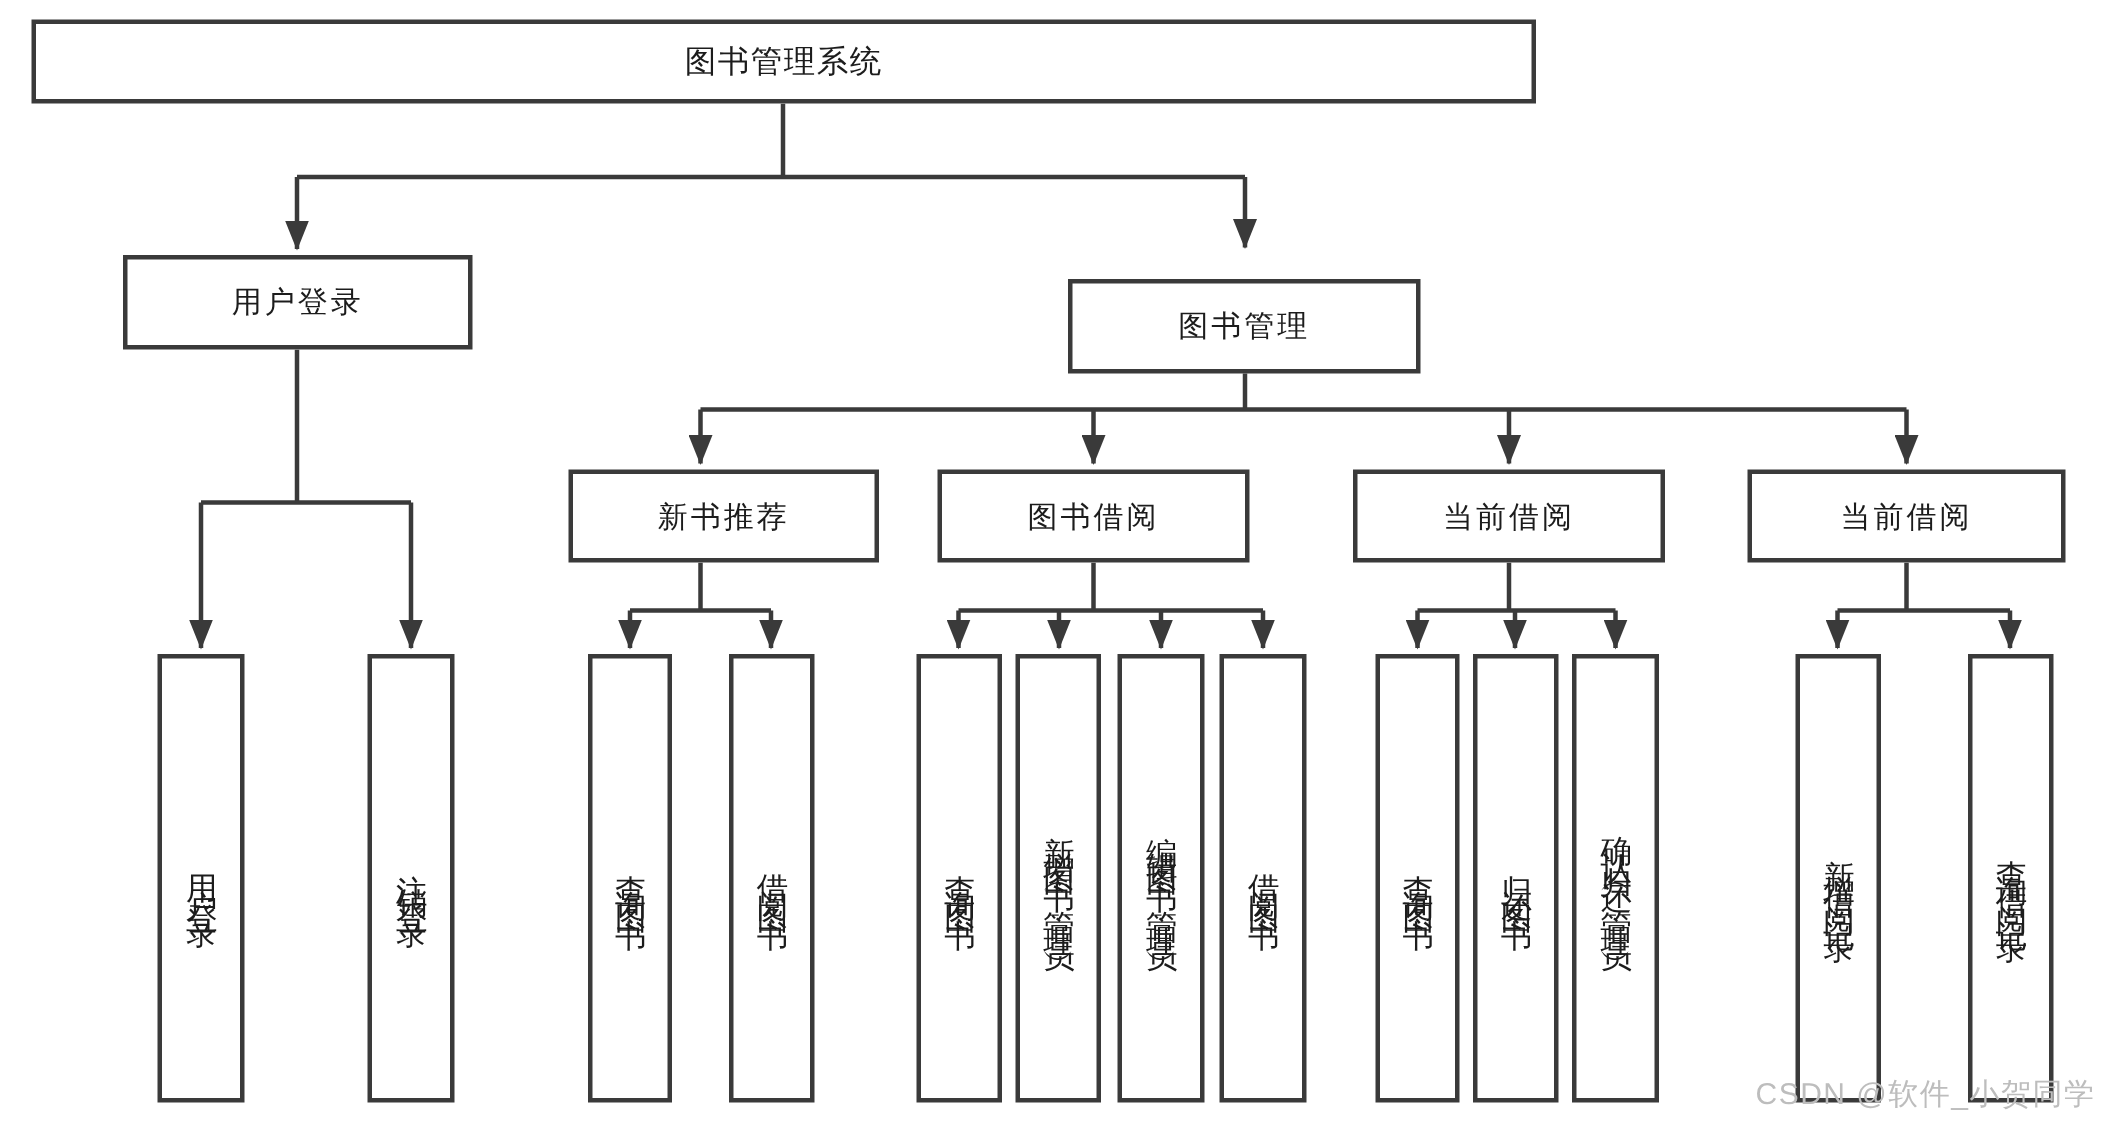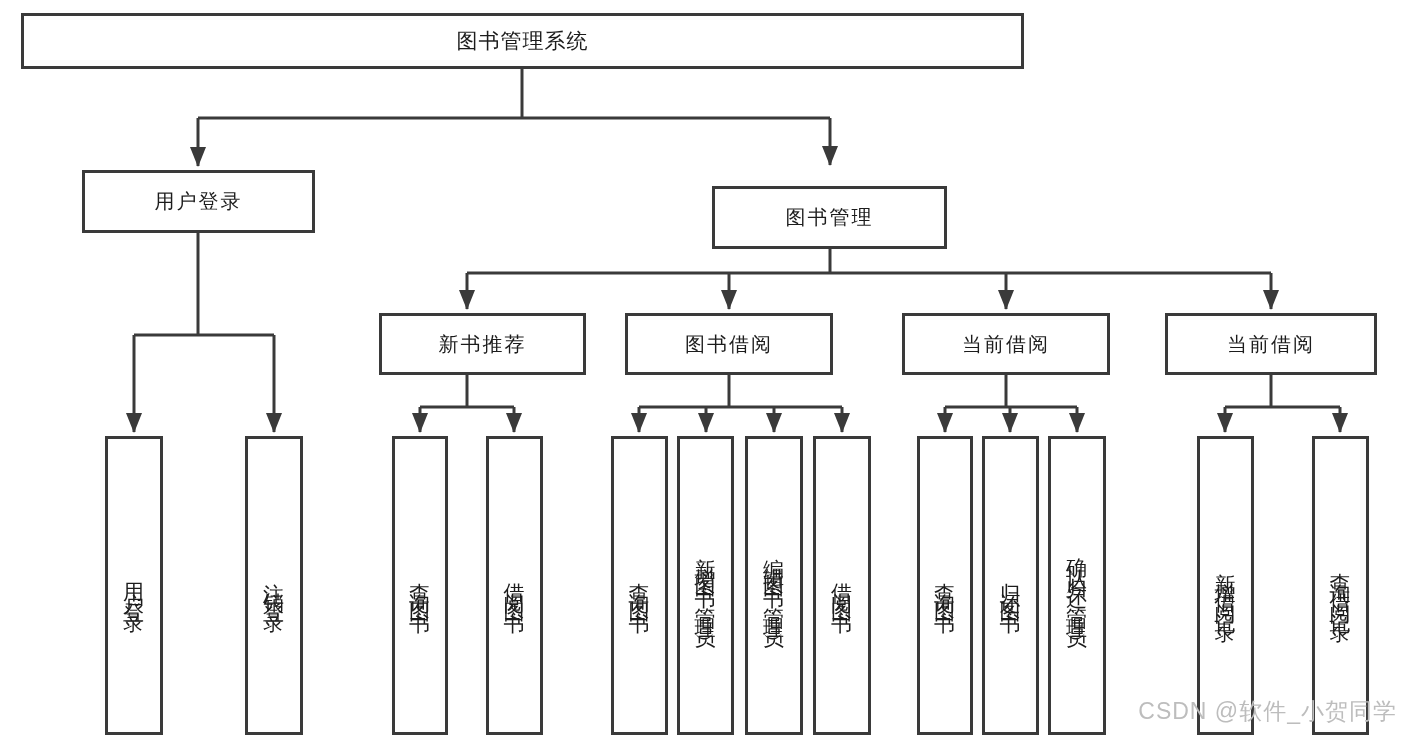--- a/index.html
+++ b/index.html
@@ -40,22 +40,22 @@
     writing-mode: vertical-rl;
     text-orientation: mixed;
     font-size: 21px;
     line-height: 1;
     letter-spacing: 10px;
     white-space: nowrap;
   }
   .watermark {
     position: absolute;
     right: 8px;
-    bottom: 20px;
-    font-size: 23px;
+    bottom: 4px;
+    font-size: 20px;
     color: #bdbdbd;
     letter-spacing: 1px;
     white-space: nowrap;
     background: transparent;
     margin-top: 36px;
   }
 </style>
 </head>
 <body>
 

